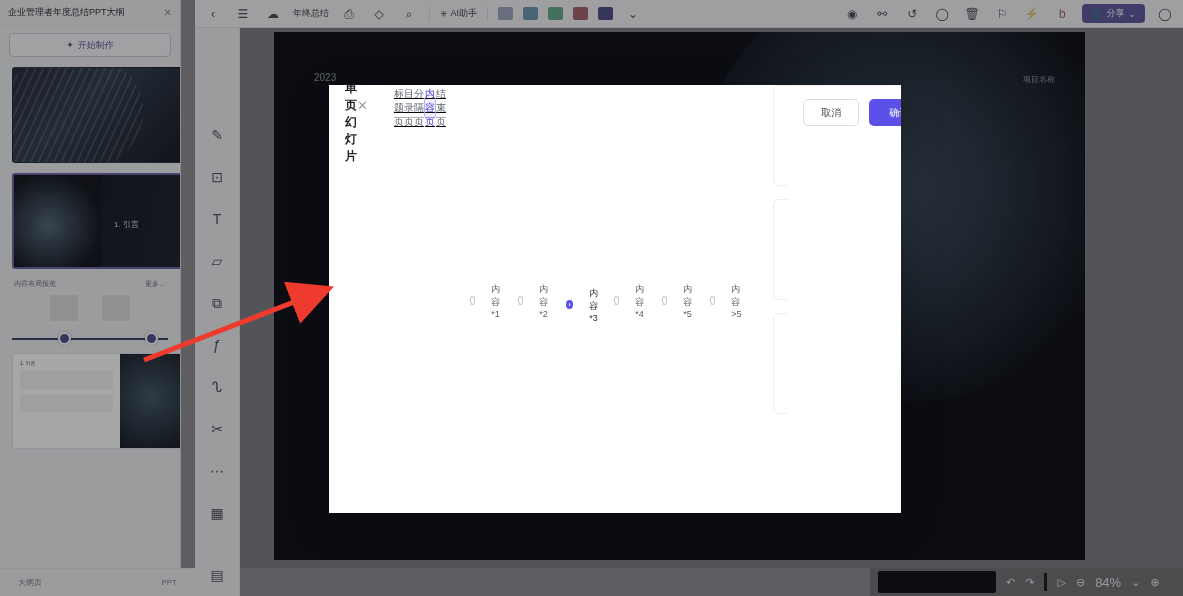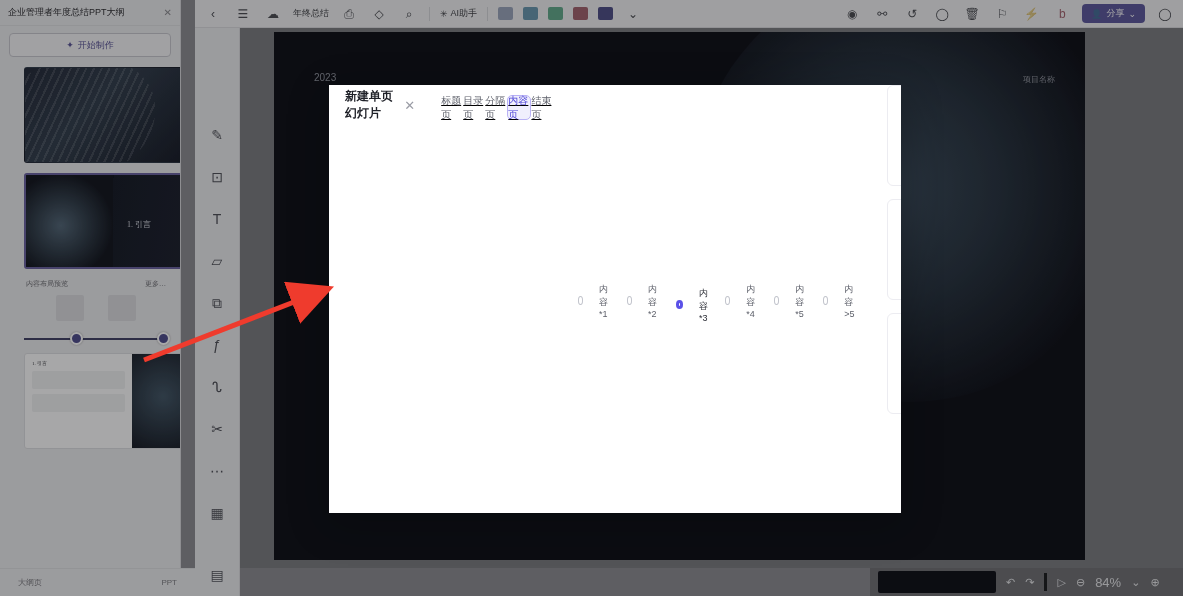--- a/index.html
+++ b/index.html
@@ -22,21 +22,21 @@
   }
   .lp-head { height: 26px; display: flex; align-items: center; padding: 0 8px; gap: 4px;
     border-bottom: 1px solid #e0e1e6; }
   .lp-title { font-size: 9px; color: #2b2d35; white-space: nowrap; overflow: hidden; flex: 1; }
   .lp-close { font-size: 10px; color: #8b8d96; cursor: pointer; }
   .lp-cta {
     margin: 7px 9px 0 9px; height: 24px; border: 1px solid #c9c9d6; border-radius: 4px;
     background: #f6f6fa; display: flex; align-items: center; justify-content: center;
     gap: 4px; font-size: 9px; color: #5b4fe0; cursor: pointer;
   }
-  .thumbs { flex: 1; overflow: hidden; padding: 10px 12px 0 24px; font-family: Liberation Serif, serif; }
+  .thumbs { flex: 1; overflow: hidden; padding: 10px 12px 0 12px; }
   .thumb {
     width: 171px; height: 96px; border-radius: 3px; margin-bottom: 10px;
     position: relative; overflow: hidden; cursor: pointer;
     border: 1px solid transparent;
   }
   .thumb.sel { border: 2px solid #6c5ce7; }
   .thumb-1 { background: linear-gradient(135deg,#1c2a4a 0%,#25405f 40%,#0f1830 100%); }
   .thumb-1:after{ content:""; position:absolute; left:-20px; top:-10px; width:150px; height:120px;
      background: repeating-linear-gradient(115deg, rgba(255,255,255,.12) 0 2px, rgba(255,255,255,0) 2px 7px);
      border-radius: 50% 40% 55% 45%; }
@@ -445,20 +445,24 @@
             <rect x="62" y="6" width="30" height="24" rx="2" fill="#e9eaee"></rect>
             <rect x="62" y="50" width="26" height="14" rx="2" fill="#ebecf0"></rect>
             <rect x="106" y="26" width="22" height="30" rx="2" fill="#ebecf0"></rect>
             <rect x="106" y="58" width="26" height="6" rx="2" fill="#e3e4e9"></rect>
           </svg>
         </div>
 
       </div>
     </div>
 
+    <div class="m-foot">
+      <div class="btn-cancel">取消</div>
+      <div class="btn-ok">确认</div>
+    </div>
   </div>
 
   <svg class="arrow">
     <defs>
       <marker id="ah" markerWidth="9" markerHeight="9" refX="6" refY="4.5" orient="auto">
         <path d="M0,0 L9,4.5 L0,9 Z" fill="#ef3b2d"></path>
       </marker>
     </defs>
     <line x1="14" y1="80" x2="190" y2="12" stroke="#ef3b2d" stroke-width="5" marker-end="url(#ah)"></line>
   </svg>

